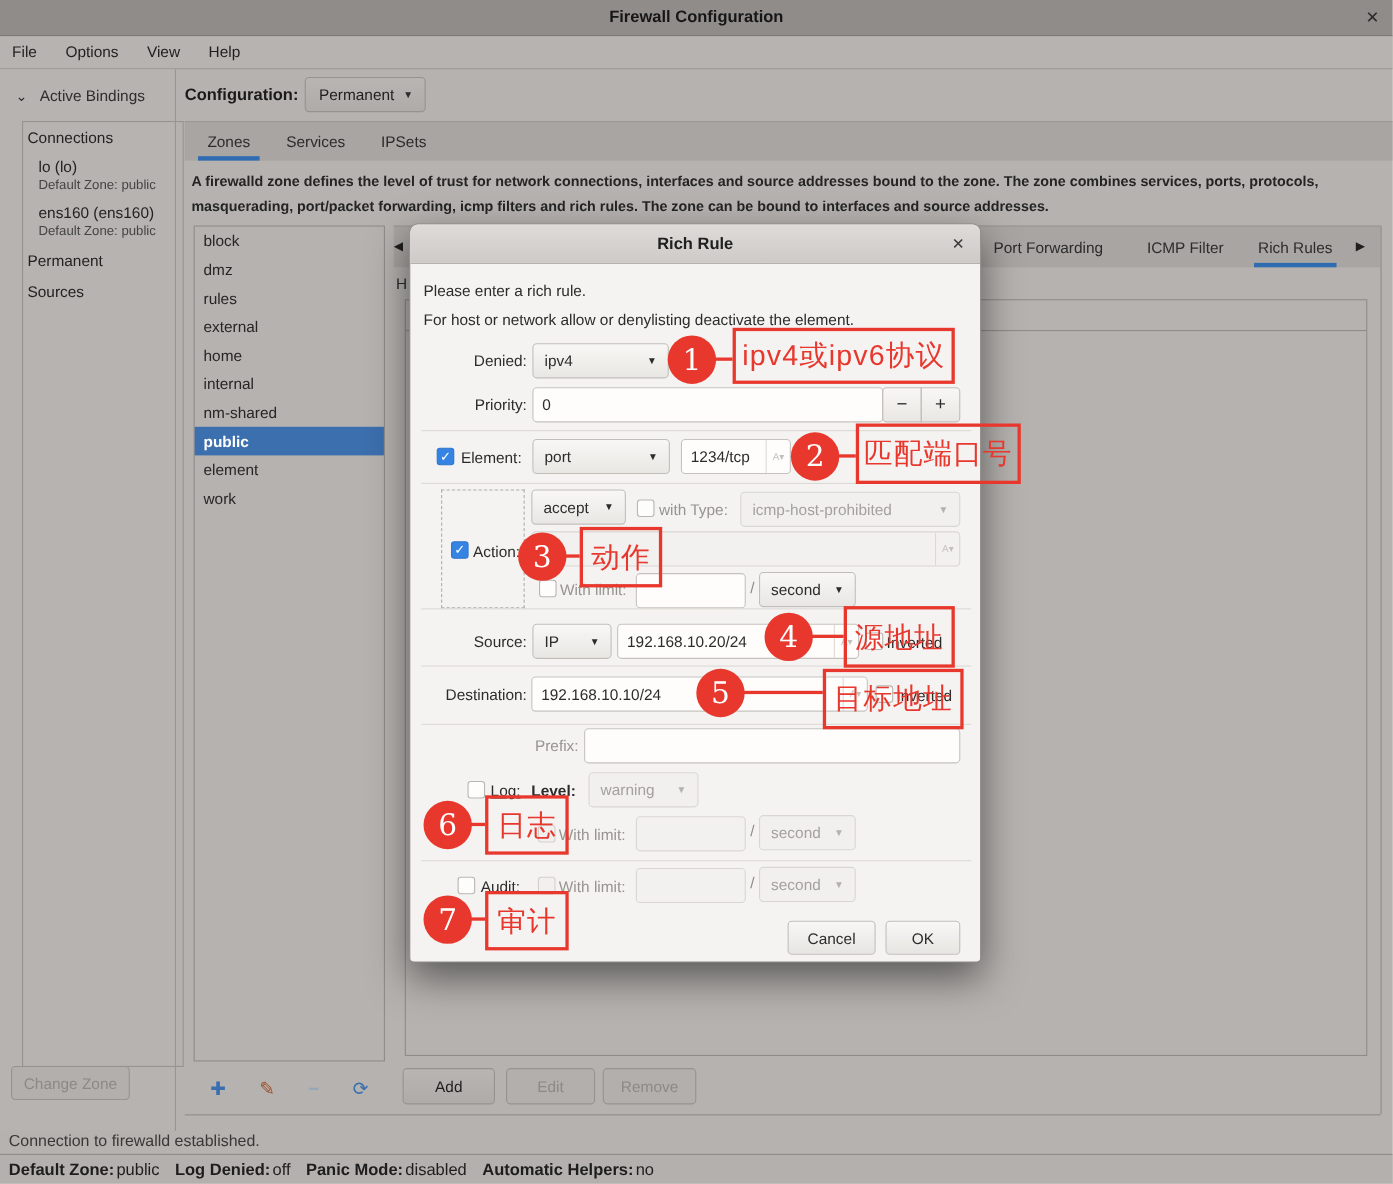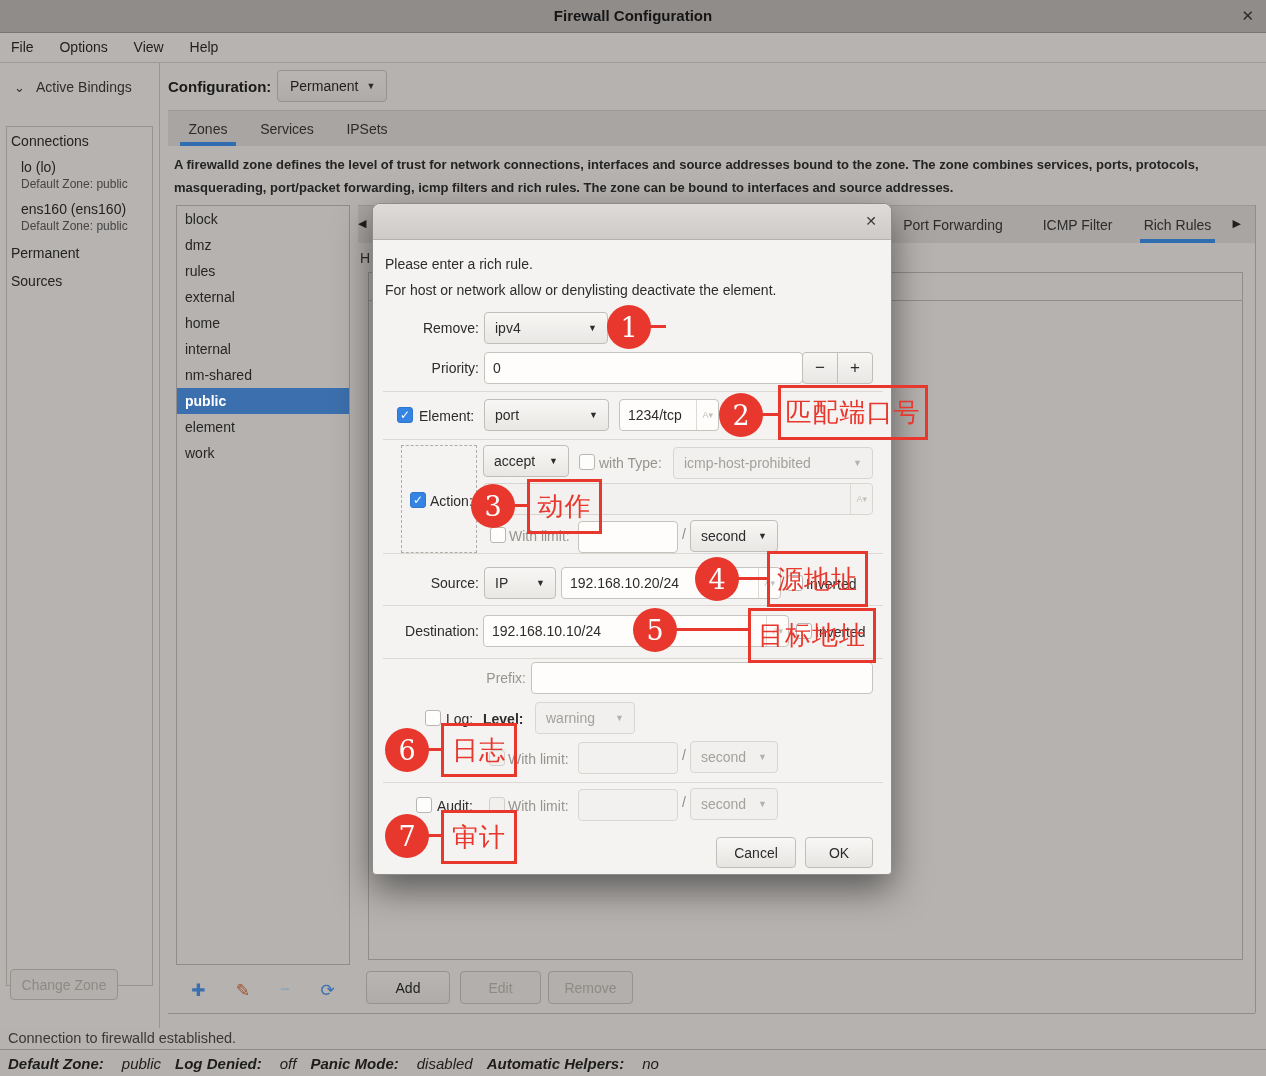--- a/index.html
+++ b/index.html
@@ -15,21 +15,21 @@
   #titlebar { left:0; top:0; width:1266px; height:33px; background:#8f8c8a; border-bottom:1px solid #787674; }
   #titlebar .title { position:absolute; left:0; right:0; top:7px; text-align:center; font-weight:bold; font-size:15px; color:#161616; }
   #titlebar .close { position:absolute; right:12px; top:7px; font-size:15px; font-weight:bold; color:#2a2a2a; cursor:default; }
   #menubar { left:0; top:33px; width:1266px; height:30px; background:#b6b3b0; border-bottom:1px solid #9d9a97; }
   #menubar span { display:inline-block; margin:6px 0 0 0; padding:0 11px; color:#1f1f1f; }
 
   
   #sidebar { left:0; top:63px; width:160px; height:965px; background:#b6b3b0; border-right:1px solid #989593; }
   .sb-head { position:absolute; left:14px; top:16px; color:#2e2e2e; font-size:14px; }
   .sb-head .chev { display:inline-block; margin-right:8px; font-size:13px; color:#2e2e2e; }
-  .sb-list { position:absolute; left:6px; top:47px; width:147px; height:860px; border:1px solid #97948f;margin-top:16px; }
+  .sb-list { position:absolute; left:20px; top:47px; width:147px; height:860px; border:1px solid #97948f; }
   .sb-item { padding:6px 0 2px 4px; color:#232323; }
   .sb-sub { padding:8px 0 0 14px; color:#232323; }
   .sb-note { padding:2px 0 2px 14px; color:#454545; font-size:12px; }
   #change-zone { left:10px; top:906px; width:108px; height:31px; }
 
   
   .btn { display:flex; align-items:center; justify-content:center; background:linear-gradient(#b8b5b2,#aeaba8);
          border:1px solid #96938f; border-radius:4px; color:#1f1f1f; font-size:14px; }
   .btn.disabled { color:#8d8a86; background:#b2afac; }
 
@@ -61,21 +61,21 @@
   #add-btn { left:366px; top:971px; width:84px; height:33px; }
   #edit-btn { left:460px; top:971px; width:81px; height:33px; }
   #remove-btn { left:548px; top:971px; width:85px; height:33px; }
   #partial-h { left:360px; top:250px; color:#2b2b2b; }
 
   
   #conn-status { left:8px; top:1030px; font-size:14.5px; color:#3a3836; }
   #bottombar { left:0; top:1049px; width:1266px; height:27px; background:#b3b0ad; border-top:1px solid #8f8c89;
                display:flex; align-items:center; gap:14px; padding-left:8px; font-size:15px; color:#1d1d1d; }
   #bottombar b { font-weight:bold; }
-  #bottombar .pair { display:flex; gap:18px;font-style:italic; }
+  #bottombar .pair { display:flex; gap:2px; }
 
   
   #dialog { left:372px; top:203px; width:520px; height:672px; background:#f4f3f1; border:1px solid #8e8b88;
             border-radius:8px 8px 4px 4px; box-shadow:0 14px 36px rgba(0,0,0,.5); z-index:10; }
   #dlg-titlebar { position:absolute; left:0; top:0; width:100%; height:36px; background:linear-gradient(#dedbd8,#cdcac7);
                   border-bottom:1px solid #b3b0ad; border-radius:7px 7px 0 0; }
   #dlg-titlebar .title { position:absolute; left:0; right:0; top:9px; text-align:center; font-weight:bold; font-size:15px; color:#202020; }
   #dlg-titlebar .close { position:absolute; right:14px; top:9px; color:#3a3a3a; font-size:14px; font-weight:bold; }
   .dlg-hint { position:absolute; left:12px; color:#2c2c2c; font-size:14px; }
   .dlabel { position:absolute; text-align:right; color:#2c2c2c; font-size:14px; }
@@ -214,27 +214,28 @@
         <span>disabled</span>
       </span>
     <span class="pair">
         <b>Automatic Helpers:</b>
         <span>no</span>
       </span>
   </div>
 
   <div class="abs" id="dialog">
     <div id="dlg-titlebar">
+      <div class="title">Rich Rule</div>
       <div class="close">✕</div>
     </div>
 
     <div class="dlg-hint" style="top:52px;">Please enter a rich rule.</div>
     <div class="dlg-hint" style="top:78px;">For host or network allow or denylisting deactivate the element.</div>
 
-    <div class="dlabel" style="left:0;width:106px;top:116px;">Remove:</div>
+    <div class="dlabel" style="left:0;width:106px;top:116px;">Denied:</div>
     <div class="combo" style="left:111px;top:108px;width:124px;height:32px;">
       <span>ipv4</span>
       <span class="dd-arrow">▼</span>
     </div>
 
     <div class="dlabel" style="left:0;width:106px;top:156px;">Priority:</div>
     <div class="field" style="left:111px;top:148px;width:319px;height:32px;">0</div>
     <div class="spinbtn" style="left:429px;top:148px;width:36px;height:32px;border-radius:4px 0 0 4px;">−</div>
     <div class="spinbtn" style="left:464px;top:148px;width:36px;height:32px;border-radius:0 4px 4px 0;">+</div>
 
@@ -335,20 +336,21 @@
       <span>second</span>
       <span class="dd-arrow">▼</span>
     </div>
 
     <div class="dlg-btn" style="left:343px;top:633px;width:80px;height:31px;">Cancel</div>
     <div class="dlg-btn" style="left:432px;top:633px;width:68px;height:31px;">OK</div>
   </div>
 
   <div class="ann-circle" style="left:607px;top:305px;">1</div>
   <div class="ann-line" style="left:649px;top:325px;width:17px;"></div>
+  <div class="ann-box" style="left:666px;top:298px;width:202px;height:51px;">ipv4或ipv6协议</div>
 
   <div class="ann-circle" style="left:719px;top:393px;">2</div>
   <div class="ann-line" style="left:761px;top:413px;width:17px;"></div>
   <div class="ann-box" style="left:778px;top:385px;width:150px;height:55px;">匹配端口号</div>
 
   <div class="ann-circle" style="left:471px;top:484px;">3</div>
   <div class="ann-line" style="left:513px;top:504px;width:14px;"></div>
   <div class="ann-box" style="left:527px;top:479px;width:75px;height:55px;">动作</div>
 
   <div class="ann-circle" style="left:695px;top:557px;">4</div>

